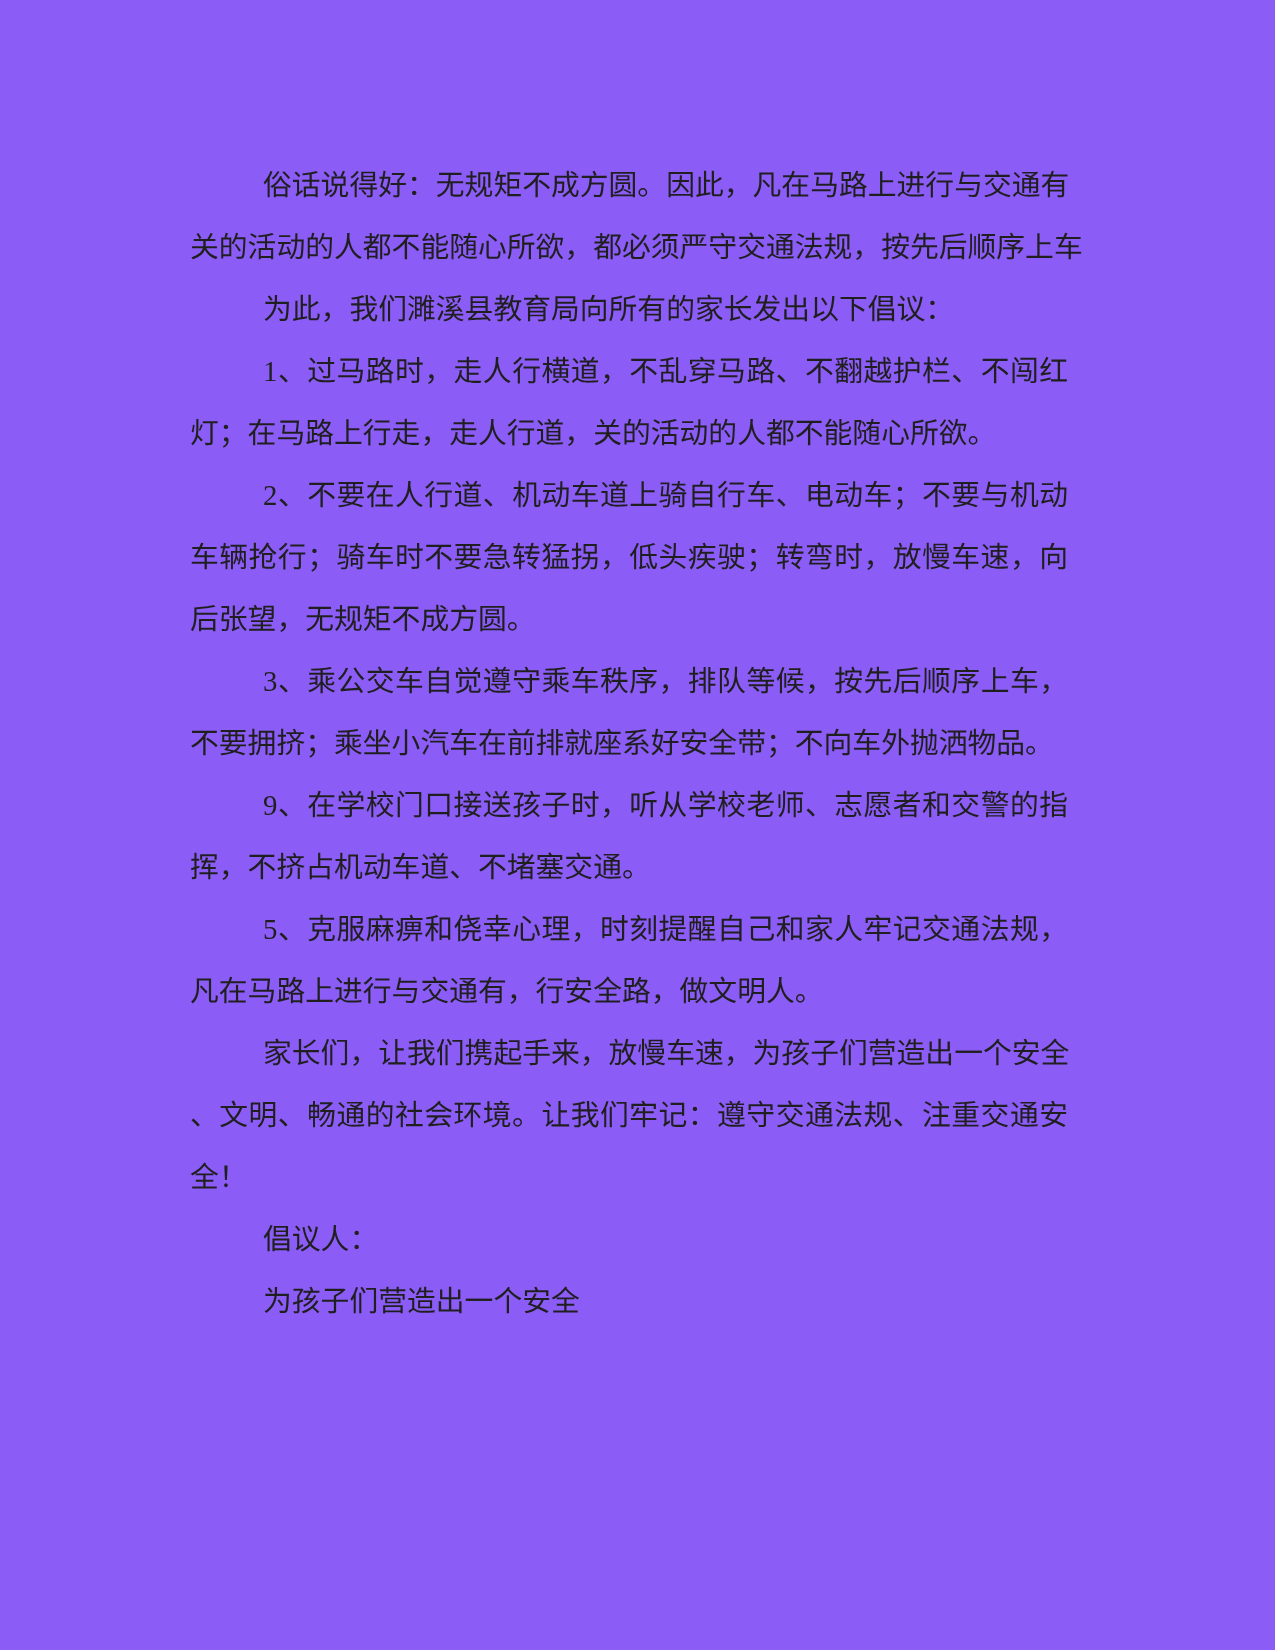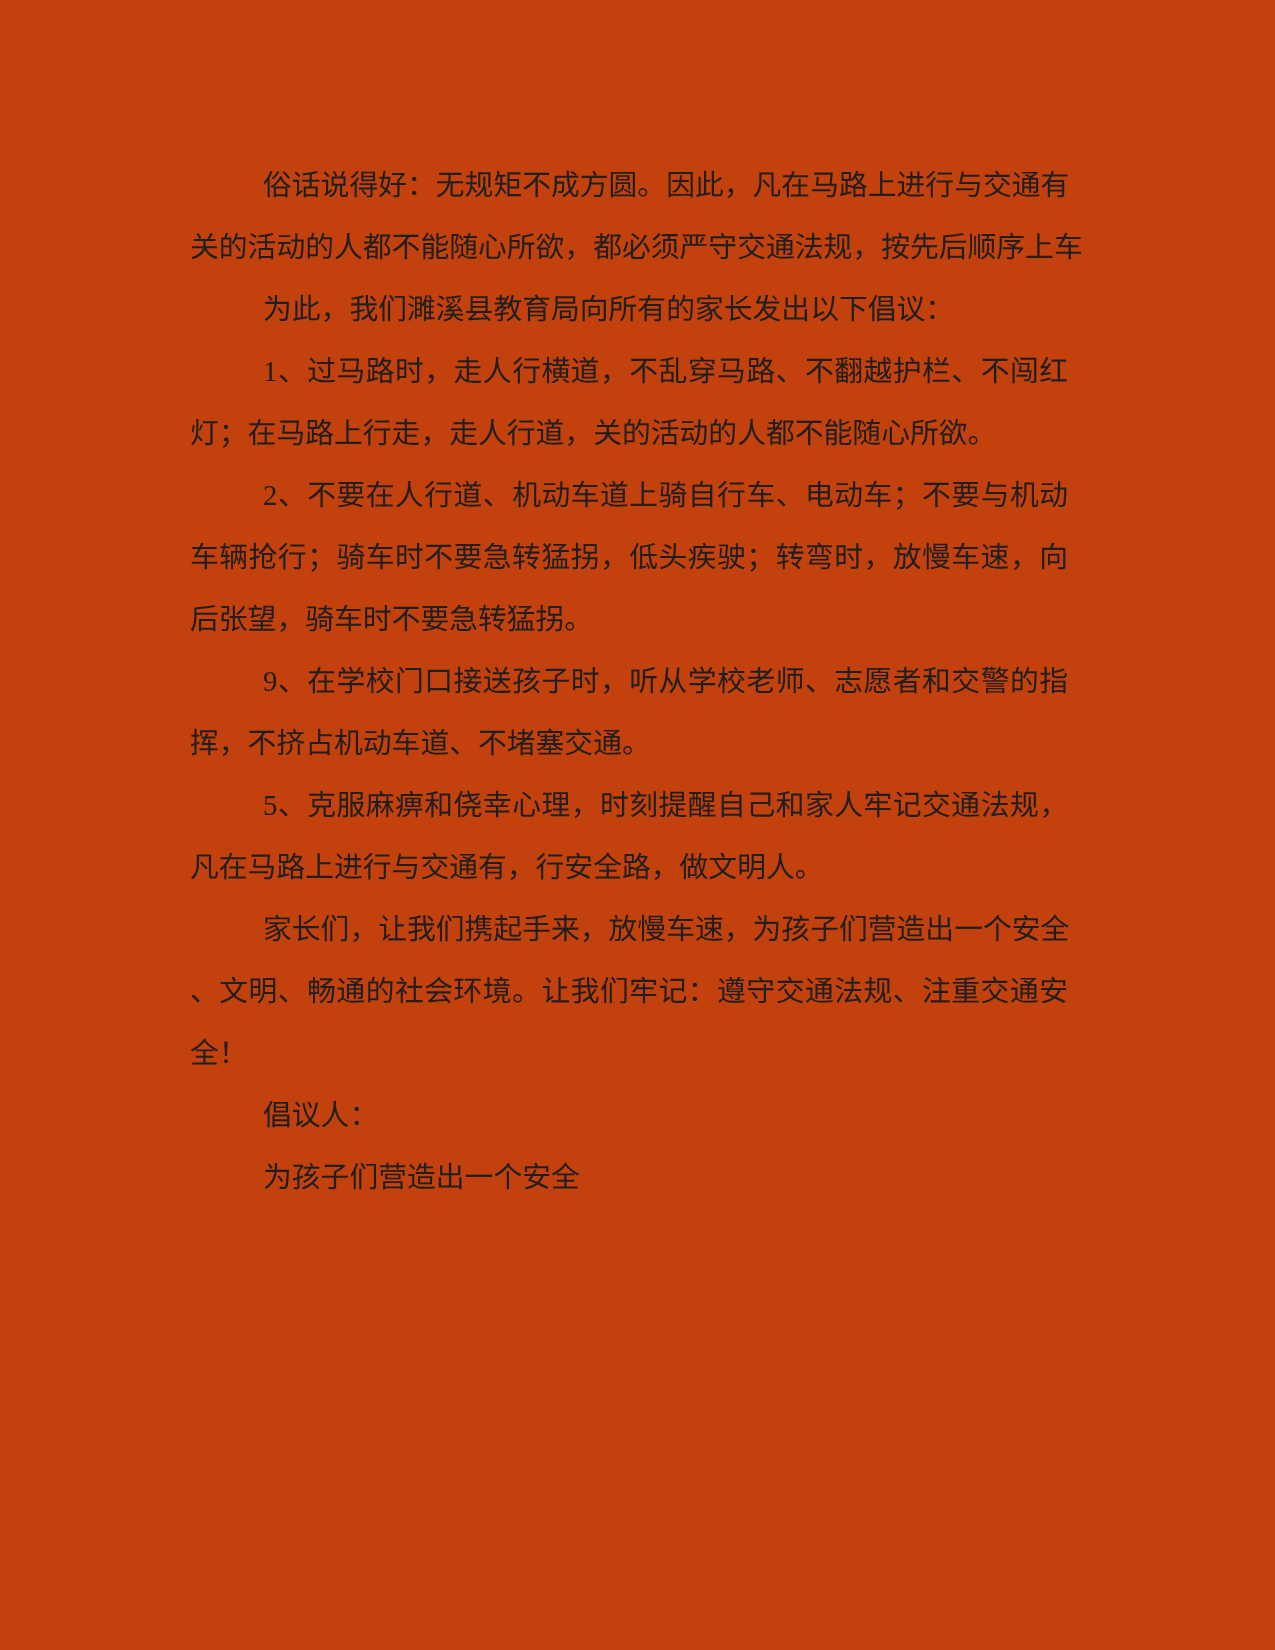--- a/index.html
+++ b/index.html
@@ -4,21 +4,21 @@
 <style>
   html, body {
     margin: 0;
     padding: 0;
     background: #ffffff;
   }
   .page {
     position: relative;
     width: 1275px;
     height: 1650px;
-    background: #c2410c;
+    background: #8b5cf6;
     overflow: hidden;
     font-family: "Liberation Serif", "DejaVu Serif", serif;
   }
   .content {
     position: absolute;
     left: 190px;
     top: 154px;
     width: 878px;
   }
   .paragraph {
@@ -58,21 +58,25 @@
       <div class="paragraph">
         <div class="line indent">为此，我们濉溪县教育局向所有的家长发出以下倡议：</div>
       </div>
       <div class="paragraph">
         <div class="line indent fill">1、过马路时，走人行横道，不乱穿马路、不翻越护栏、不闯红</div>
         <div class="line">灯；在马路上行走，走人行道，关的活动的人都不能随心所欲。</div>
       </div>
       <div class="paragraph">
         <div class="line indent fill">2、不要在人行道、机动车道上骑自行车、电动车；不要与机动</div>
         <div class="line fill">车辆抢行；骑车时不要急转猛拐，低头疾驶；转弯时，放慢车速，向</div>
-        <div class="line">后张望，骑车时不要急转猛拐。</div>
+        <div class="line">后张望，无规矩不成方圆。</div>
+      </div>
+      <div class="paragraph">
+        <div class="line indent fill">3、乘公交车自觉遵守乘车秩序，排队等候，按先后顺序上车，</div>
+        <div class="line">不要拥挤；乘坐小汽车在前排就座系好安全带；不向车外抛洒物品。</div>
       </div>
       <div class="paragraph">
         <div class="line indent fill">9、在学校门口接送孩子时，听从学校老师、志愿者和交警的指</div>
         <div class="line">挥，不挤占机动车道、不堵塞交通。</div>
       </div>
       <div class="paragraph">
         <div class="line indent fill">5、克服麻痹和侥幸心理，时刻提醒自己和家人牢记交通法规，</div>
         <div class="line">凡在马路上进行与交通有，行安全路，做文明人。</div>
       </div>
       <div class="paragraph">

